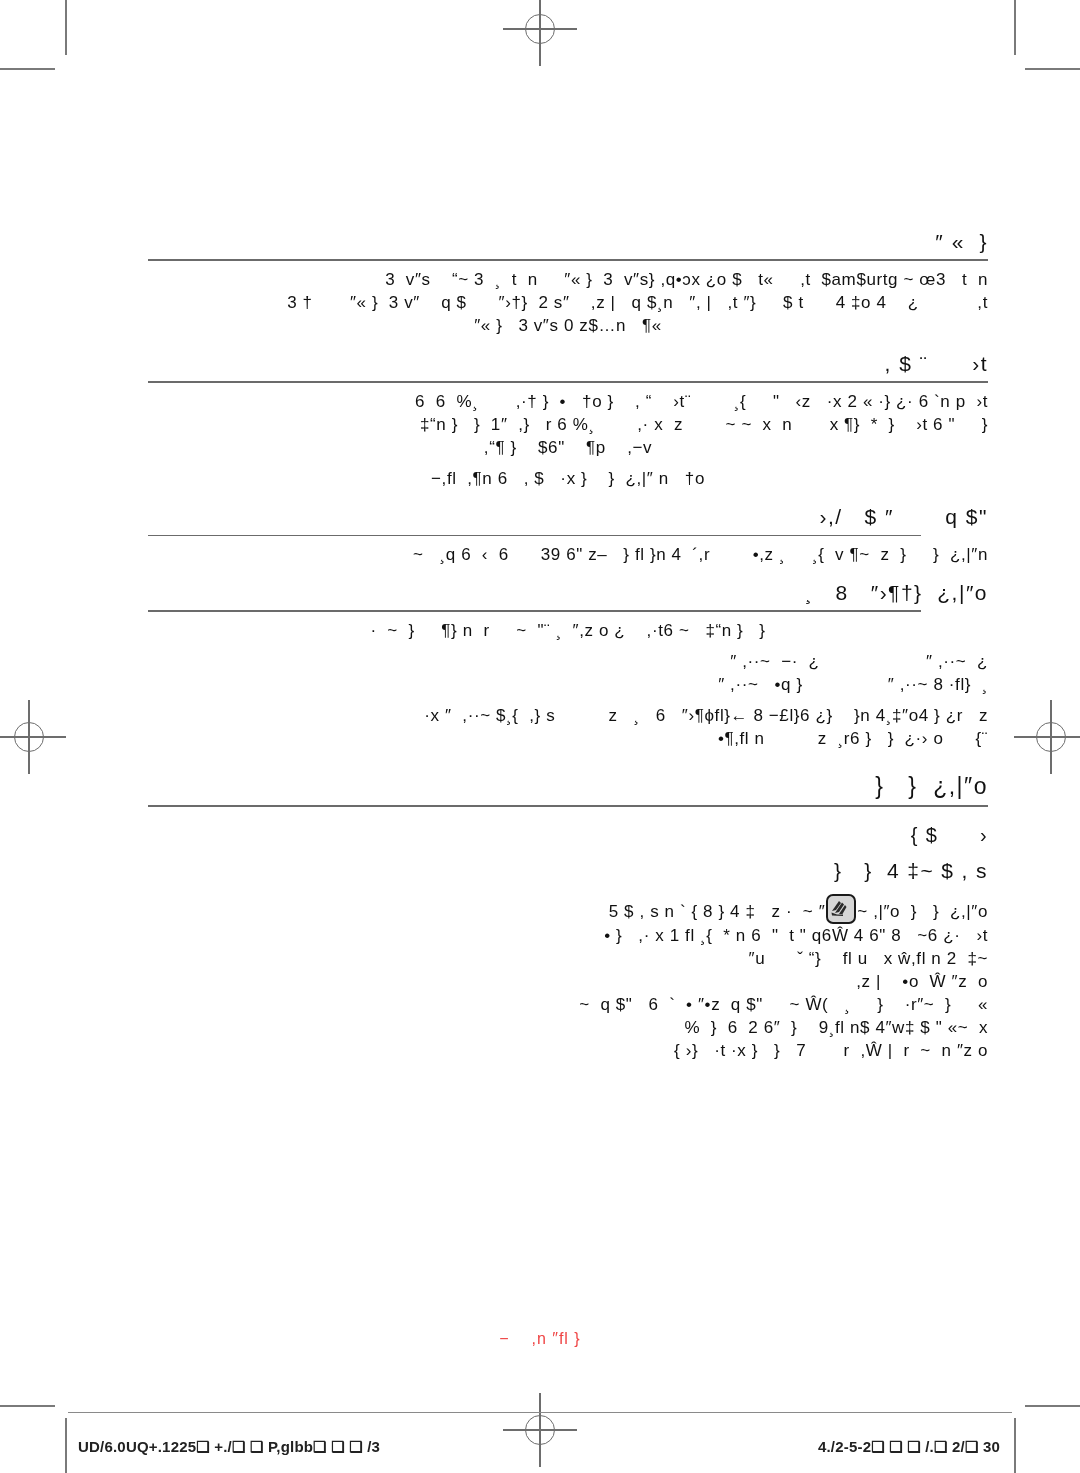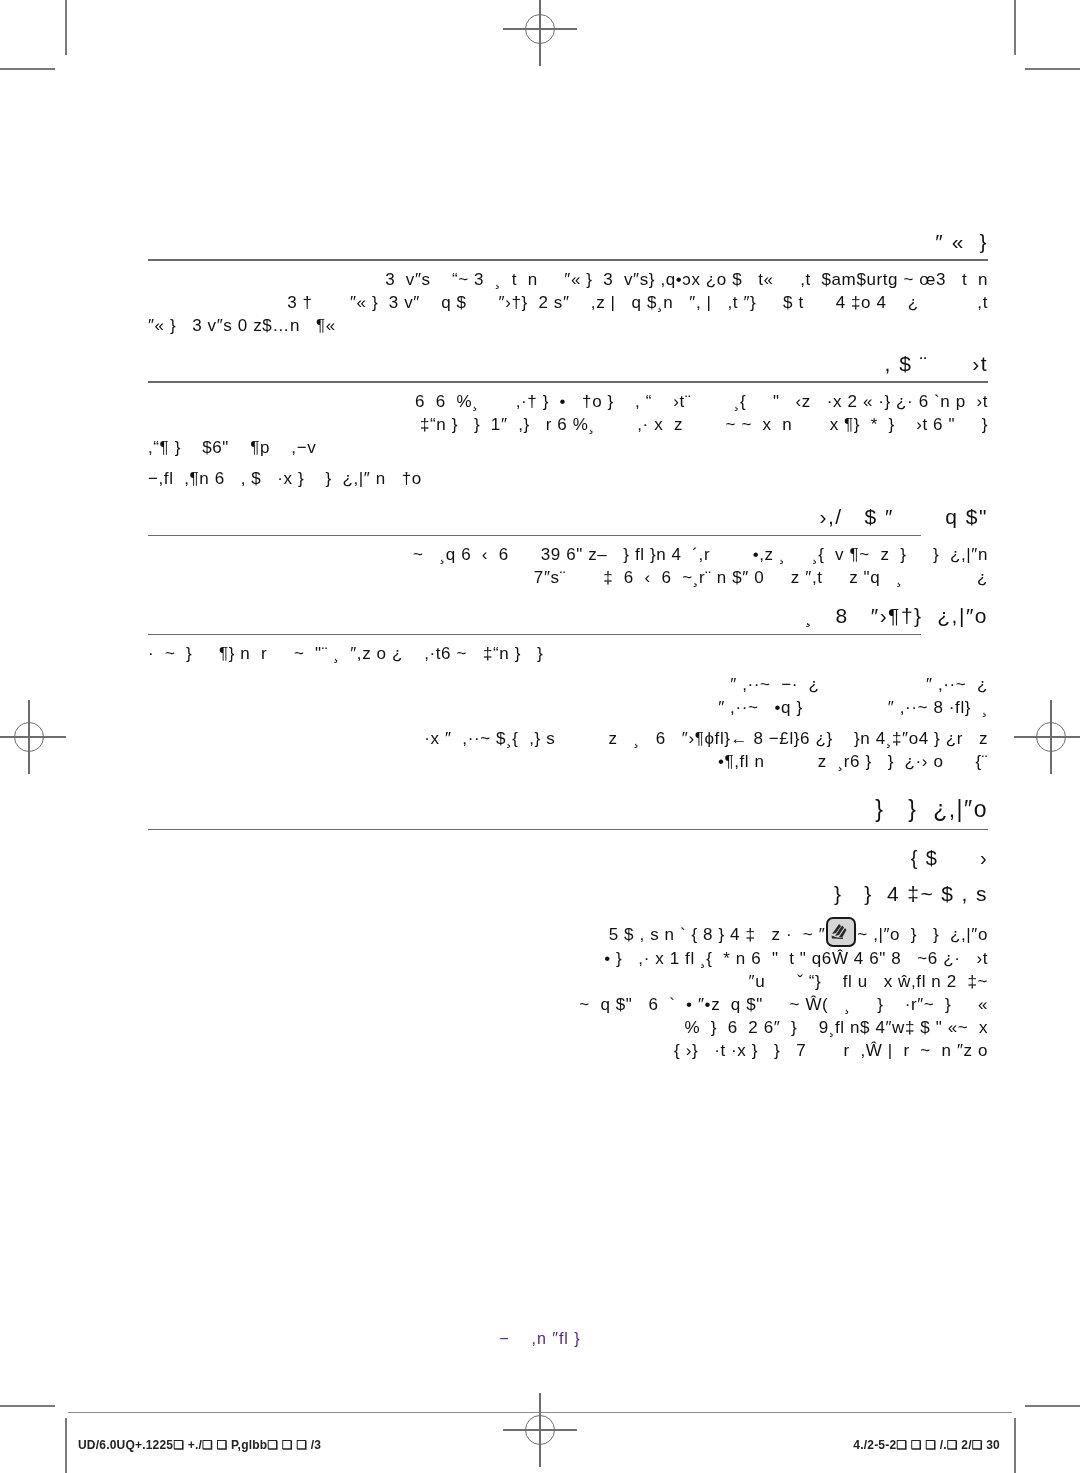--- a/index.html
+++ b/index.html
@@ -84,21 +84,21 @@
     font-size: 23px;
   }
 
   .para {
     font-size: 17px;
     line-height: 1.36;
     letter-spacing: 0.6px;
     white-space: pre;
     margin: 0;
   }
-  .para.r  { text-align: left; }
+  .para.r  { text-align: center; }
   .para.c  { text-align: right; }
   .para.l  { text-align: right; }
 
   .blk { padding-top: 7px; padding-bottom: 5px; }
 
   .spacer-s { height: 8px; }
   .spacer-m { height: 16px; }
 
   
   .glove-icon {
@@ -115,37 +115,37 @@
   }
   .glove-icon svg { display:block; }
 
   .footnote {
     position: absolute;
     left: 0;
     top: 1330px;
     width: 1080px;
     text-align: center;
     font-size: 16px;
-    color: #4c1d95;
+    color: #ef4444;
     letter-spacing: 1px;
     white-space: pre;
   }
 
   .footer-bar {
     position: absolute;
     left: 68px;
     top: 1412px;
     width: 944px;
     height: 1.2px;
     background: #8a8a8a;
   }
   .footer-left, .footer-right {
     position: absolute;
     top: 1438px;
-    font-size: 12px;
+    font-size: 15px;
     color: #222;
     letter-spacing: 0.2px;
     white-space: pre;
     font-family: "Liberation Sans", sans-serif;
     font-weight: bold;
   }
   .footer-left  { left: 78px; }
   .footer-right { right: 80px; }
 </style>
 </head>
@@ -210,21 +210,20 @@
       </div>
     </section>
 
     <div class="spacer-s"></div>
 
     <section>
       <div class="sec-title">›,/   $ ″       q $"</div>
       <div class="rule short"></div>
       <div class="blk">
         <p class="para l">~   ¸q 6  ‹  6      39 6" z–   } fl }n 4  ´,r        •,z ¸     ¸{  v ¶~  z  }     }  ¿,|″n</p>
-        <p class="para c">7″s¨       ‡  6  ‹  6  ~¸r¨ n $″ 0     z ″,t     z "q   ¸              ¿</p>
       </div>
     </section>
 
     <div class="spacer-s"></div>
 
     <section>
       <div class="sec-title">¸   8   ″›¶†}  ¿,|″o</div>
       <div class="rule short"></div>
       <div class="blk">
         <p class="para r">·  ~  }     ¶} n  r     ~  "¨ ¸  ″,z o ¿    ,·t6 ~   ‡“n }   }</p>
@@ -252,20 +251,21 @@
 
         <p class="para c"><span>5 $ , s n ` { 8 } 4 ‡   z ·  ~ ″</span><span class="glove-icon"><svg width="22" height="22" viewBox="0 0 22 22">
                 <path d="M4 15 L11 5 L13 7 L8 14 Z" fill="#2a2a2a"></path>
                 <path d="M7 17 L14 6.5 L16 8.5 L11 16 Z" fill="#2a2a2a"></path>
                 <path d="M11 18 L17 9 L18.5 11 L14.5 18 Z" fill="#2a2a2a"></path>
                 <path d="M3.5 16.5 L9 18.5 L15 18.5 L15 20 L4 19.5 Z" fill="#2a2a2a"></path>
               </svg></span><span>~ ,|″o  }   }  ¿,|″o</span></p>
 
         <p class="para l">• }   ,· x 1 fl ¸{  * n 6  "  t " q6Ŵ 4 6" 8   ~6 ¿·   ›t</p>
         <p class="para c">″u      ˇ “}    fl u   x ŵ,fl n 2  ‡~</p>
+        <p class="para c">,z |    •o  Ŵ ″z  o</p>
         <p class="para l">~  q $"   6  `  • ″•z  q $"     ~ Ŵ(   ¸     }    ·r″~  }     «</p>
         <p class="para c">%  }  6  2 6″  }    9¸fl n$ 4″w‡ $ " «~  x</p>
         <p class="para l">{ ›}   ·t ·x }   }   7       r  ,Ŵ |  r  ~  n ″z o</p>
       </div>
     </section>
 
   </div>
 
   <div class="footnote">−    ,n ″fl }</div>
 

